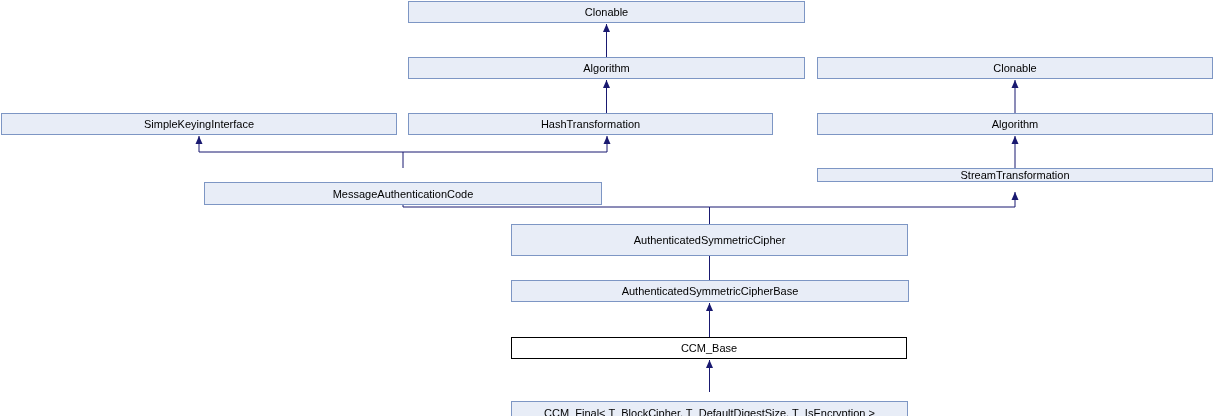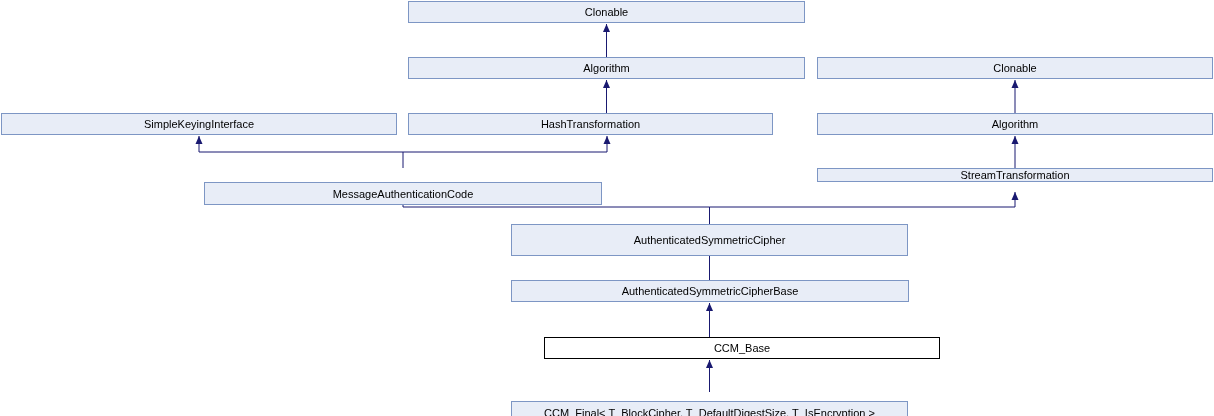--- a/index.html
+++ b/index.html
@@ -100,19 +100,19 @@
     </div>
     <div class="node" style="left: 817px; top: 168px; width: 396px; height: 14px;">
       <span>StreamTransformation</span>
     </div>
     <div class="node" style="left: 511px; top: 224px; width: 397px; height: 32px;">
       <span>AuthenticatedSymmetricCipher</span>
     </div>
     <div class="node" style="left: 511px; top: 280px; width: 398px; height: 22px;">
       <span>AuthenticatedSymmetricCipherBase</span>
     </div>
-    <div class="node current" style="left: 511px; top: 337px; width: 396px; height: 22px; margin-left: 33px;">
+    <div class="node current" style="left: 511px; top: 337px; width: 396px; height: 22px;">
       <span>CCM_Base</span>
     </div>
     <div class="node" style="left: 511px; top: 401px; width: 397px; height: 23px;">
       <span>CCM_Final&lt; T_BlockCipher, T_DefaultDigestSize, T_IsEncryption &gt;</span>
     </div>
   </div>
 
 </body></html>

